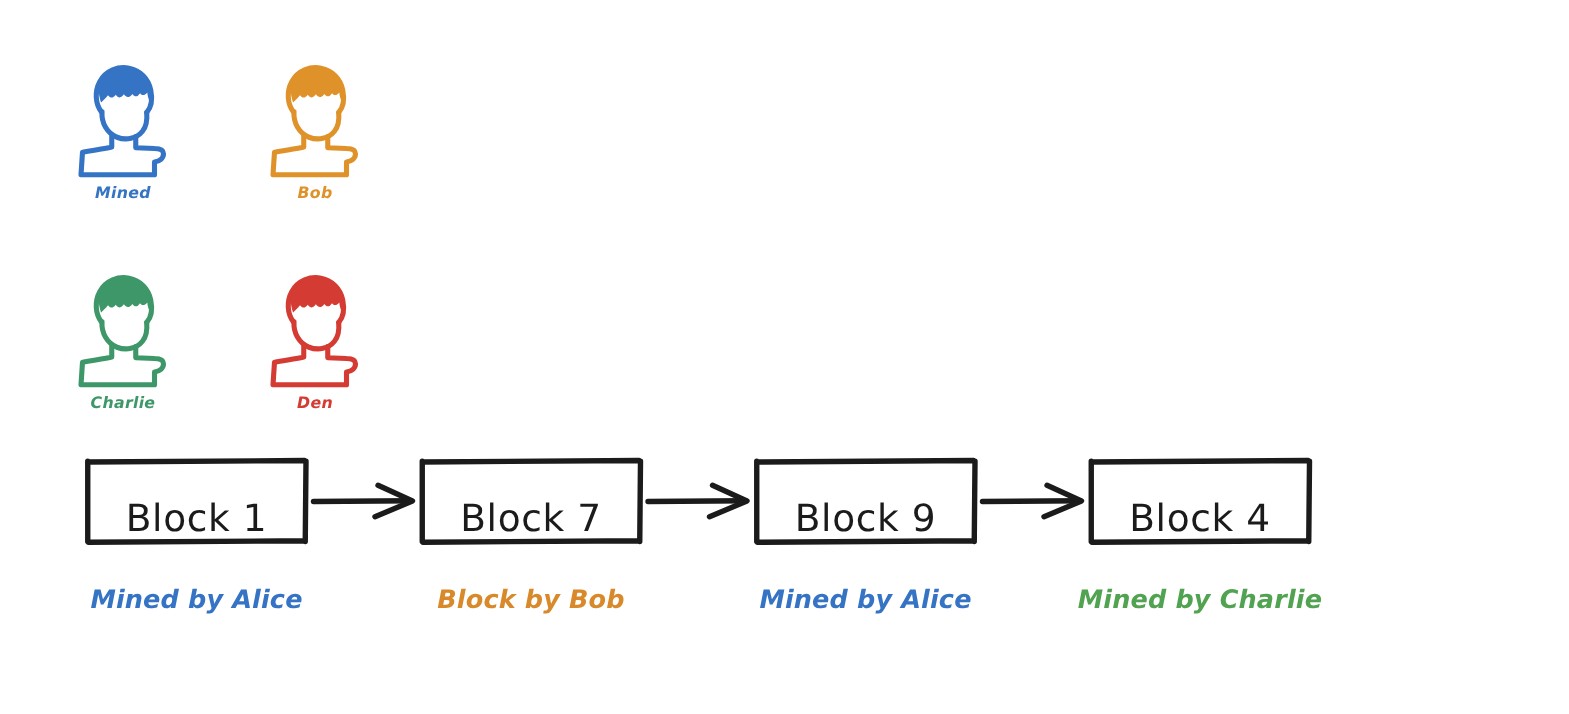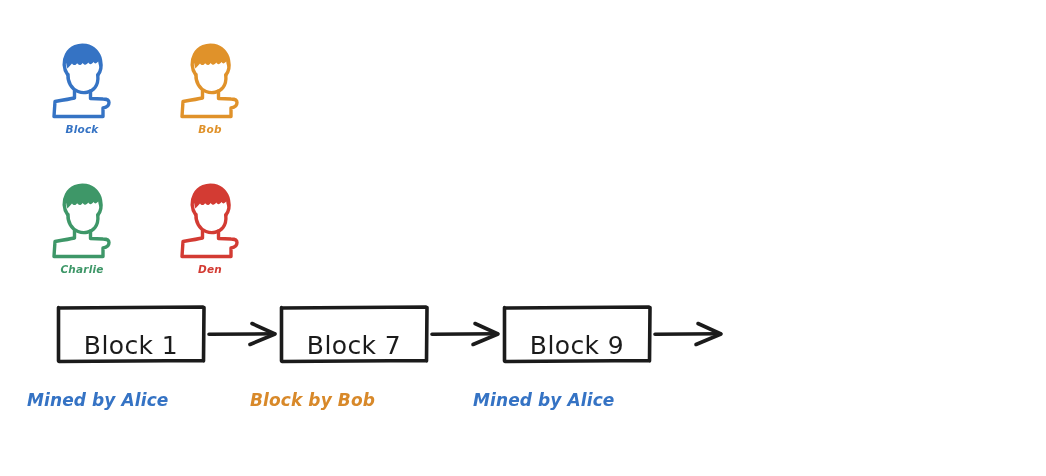--- a/index.html
+++ b/index.html
@@ -81,21 +81,21 @@
     color: #1b1b1b;
     letter-spacing: 0.4px;
     padding-bottom: 2px;
     box-sizing: border-box;
   }
   .block-node .miner-caption {
     position: absolute;
     left: -28px;
     top: 86px;
     width: 208px;
-    text-align: left;
+    text-align: center;
     font-family: "DejaVu Sans", sans-serif;
     font-size: 17px;
     font-style: italic;
     font-weight: 600;
     letter-spacing: 0.1px;
     white-space: nowrap;
   }
 
   #block-node-1 { left: 55px; }
   #block-node-2 { left: 278px; }
@@ -119,21 +119,21 @@
 
   <div class="participant" id="participant-alice">
     <svg class="avatar-svg" viewBox="0 0 70 86">
       <g fill="none" stroke="#3573c4" stroke-width="3.4" stroke-linecap="round" stroke-linejoin="round">
         <path d="M20.5 38.5 C16.5 33 16 25 19.5 18.5 C23.5 11 32 8 39 9.5 C46.5 11 52 16.5 53.5 24 C54.8 30.5 53.5 36 50.8 39"></path>
         <path d="M21 38.5 C20.5 46 24.5 53 31 55.5 C37 57.8 44 56.5 48 51.5 C50.4 48.5 51.2 43.5 50.8 39"></path>
         <path d="M27.5 54.5 L27.5 62 C23 63 14 64.5 8 65.5 L7 80.5 L56 80.5 L56 72 C59.5 71.5 62 69.5 62 66.5 C62 64 59.5 63 56 63 L43.5 62.5 L43.5 55"></path>
       </g>
       <path d="M19.2 20 C22.5 11.5 31 7.5 38.5 8.8 C47 10.2 53 16.8 54.3 25.2 C54.8 28.3 54.6 31 54.1 32.6 C52.2 31.4 51.4 28 51.2 25.6 C49.4 27.6 48 28.2 46.4 26.1 C44.6 28.6 43 29.1 41.2 26.6 C39.4 29.3 37.4 29.4 35.6 26.9 C33.9 29.5 31.9 29.6 30.2 27.2 C28.4 29.6 26.6 29.7 25 27.5 C23.6 29.5 22 30.6 20.4 32.4 C19.2 29 18.2 23.8 19.2 20 Z" fill="#3573c4"></path>
     </svg>
-    <span class="p-label" style="color:#3573c4">Block</span>
+    <span class="p-label" style="color:#3573c4">Mined</span>
   </div>
 
   <div class="participant" id="participant-charlie">
     <svg class="avatar-svg" viewBox="0 0 70 86">
       <g fill="none" stroke="#3e9768" stroke-width="3.4" stroke-linecap="round" stroke-linejoin="round">
         <path d="M20.5 38.5 C16.5 33 16 25 19.5 18.5 C23.5 11 32 8 39 9.5 C46.5 11 52 16.5 53.5 24 C54.8 30.5 53.5 36 50.8 39"></path>
         <path d="M21 38.5 C20.5 46 24.5 53 31 55.5 C37 57.8 44 56.5 48 51.5 C50.4 48.5 51.2 43.5 50.8 39"></path>
         <path d="M27.5 54.5 L27.5 62 C23 63 14 64.5 8 65.5 L7 80.5 L56 80.5 L56 72 C59.5 71.5 62 69.5 62 66.5 C62 64 59.5 63 56 63 L43.5 62.5 L43.5 55"></path>
       </g>
       <path d="M19.2 20 C22.5 11.5 31 7.5 38.5 8.8 C47 10.2 53 16.8 54.3 25.2 C54.8 28.3 54.6 31 54.1 32.6 C52.2 31.4 51.4 28 51.2 25.6 C49.4 27.6 48 28.2 46.4 26.1 C44.6 28.6 43 29.1 41.2 26.6 C39.4 29.3 37.4 29.4 35.6 26.9 C33.9 29.5 31.9 29.6 30.2 27.2 C28.4 29.6 26.6 29.7 25 27.5 C23.6 29.5 22 30.6 20.4 32.4 C19.2 29 18.2 23.8 19.2 20 Z" fill="#3e9768"></path>
@@ -182,20 +182,27 @@
   </div>
 
   <div class="block-node" id="block-node-3">
     <svg class="box-svg" viewBox="0 0 152 60">
       <path d="M3.5 4 L148 3 M149 3.5 L148.5 57 M148.5 56.5 L4 57.5 M3.5 57 L3.5 3.5" fill="none" stroke="#1b1b1b" stroke-width="3.6" stroke-linecap="round" stroke-linejoin="round"></path>
     </svg>
     <div class="block-label">Block 9</div>
     <div class="miner-caption" style="color:#3573c4">Mined by Alice</div>
   </div>
 
+  <div class="block-node" id="block-node-4">
+    <svg class="box-svg" viewBox="0 0 152 60">
+      <path d="M3.5 4 L148 3 M149 3.5 L148.5 57 M148.5 56.5 L4 57.5 M3.5 57 L3.5 3.5" fill="none" stroke="#1b1b1b" stroke-width="3.6" stroke-linecap="round" stroke-linejoin="round"></path>
+    </svg>
+    <div class="block-label">Block 4</div>
+    <div class="miner-caption" style="color:#52a351">Mined by Charlie</div>
+  </div>
 
   <svg class="chain-arrow" id="chain-arrow-1" viewBox="0 0 76 36">
     <g fill="none" stroke="#1b1b1b" stroke-width="3.6" stroke-linecap="round" stroke-linejoin="round">
       <path d="M5 18.3 L70 17.8"></path>
       <path d="M48 7.5 L71 18 L46 28.5"></path>
     </g>
   </svg>
 
   <svg class="chain-arrow" id="chain-arrow-2" viewBox="0 0 76 36">
     <g fill="none" stroke="#1b1b1b" stroke-width="3.6" stroke-linecap="round" stroke-linejoin="round">

